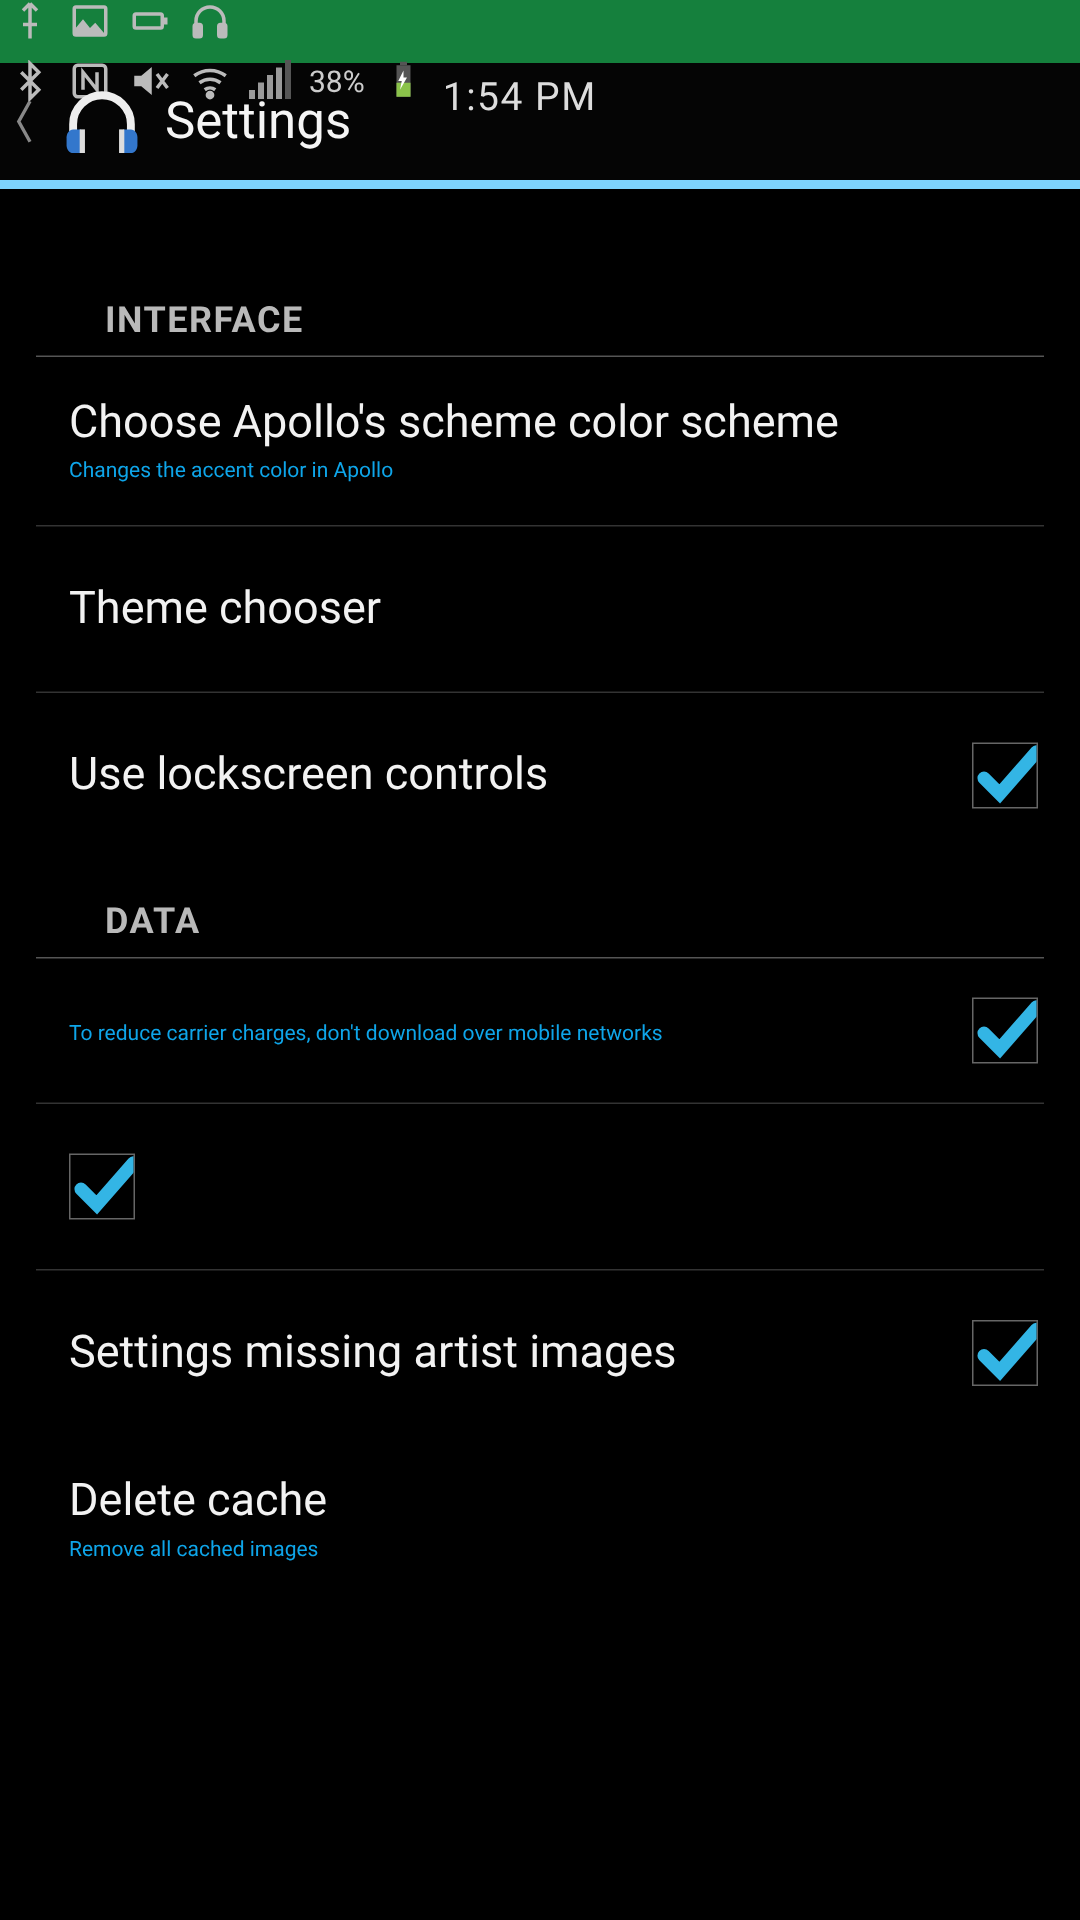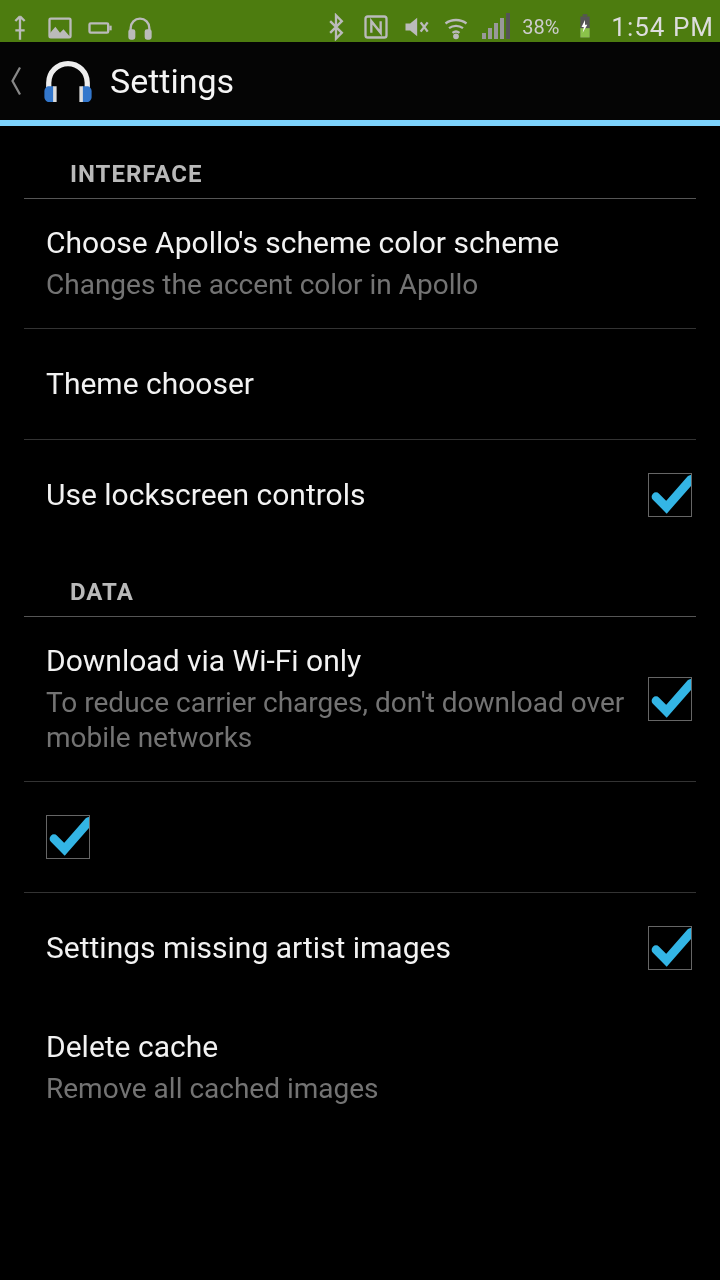--- a/index.html
+++ b/index.html
@@ -7,29 +7,30 @@
     width: 720px;
     height: 1280px;
     background: #000;
     font-family: Roboto, "Helvetica Neue", Arial, sans-serif;
     color: #eee;
     overflow: hidden;
   }
   
   .status-bar {
     height: 42px;
-    background: #4d7c0f;
+    background: #15803d;
     display: flex;
-    align-items: flex-end;
+    align-items: flex-start;
     justify-content: space-between;
     padding: 0 6px;
+    flex-direction: column;
   }
   .status-left, .status-right { display: flex; align-items: center; gap: 12px; }
   .status-icon { width: 28px; height: 28px; display:flex; align-items:center; justify-content:center; color:#bbb; }
-  .status-text { font-size: 26px; color:#ddd; letter-spacing:1px; }
+  .status-text { font-size: 26px; color:#ddd; letter-spacing:1px;margin-top:22px; }
   .status-pct { font-size: 20px; color:#ccc; }
 
   
   .action-bar {
     height: 84px;
     background: #050505;
     display: flex;
     align-items: center;
     padding: 0 8px;
     gap: 14px;
@@ -49,33 +50,33 @@
   .content { height: calc(1280px - 42px - 84px); overflow:hidden; }
   .section-header {
     padding: 28px 40px 10px 46px;
     color:#b9b9b9;
     font-size: 24px;
     font-weight: 700;
     letter-spacing: 1px;
     border-bottom: 1px solid #555;
     margin: 0 24px 0 24px;
   }
-  .section-header.first { padding-top: 34px; }
+  .section-header.first { padding-top: 53px; margin-top: 20px; }
   .pref {
     display:flex;
     align-items:center;
     justify-content:space-between;
     padding: 26px 28px 26px 46px;
     min-height: 90px;
   }
   .pref + .pref, .section-header + .pref { border-top: none; }
   .pref-divider { height:1px; background:#333; margin:0 24px; }
   .pref-texts { flex:1 1 auto; padding-right: 20px; }
   .pref-title { font-size: 30px; font-weight:400; color:#f2f2f2; line-height:1.2; }
-  .pref-sub   { font-size: 28px; color:#737373; margin-top:6px; line-height:1.25; }
+  .pref-sub   { font-size: 14px; color:#0ea5e9; margin-top:6px; line-height:1.25; }
   .checkbox {
     width: 44px; height: 44px; border:1px solid #666; position:relative; flex:0 0 auto;
     display:flex; align-items:center; justify-content:center;
   }
   .checkbox svg { width: 48px; height: 48px; display:block; }
 
   .signal-bars { display:flex; align-items:flex-end; height:24px; gap:2px; }
   .signal-bars div { width:4px; background:#999; }
 </style>
 </head>
@@ -201,21 +202,20 @@
       <svg viewBox="0 0 24 24">
           <path d="M4 13l6 6L24 3" fill="none" stroke="#33b5e5" stroke-width="5" stroke-linecap="round"></path>
         </svg>
     </span>
   </div>
 
   <div class="section-header">DATA</div>
 
   <div class="pref">
     <div class="pref-texts">
-      <div class="pref-title">Download via Wi-Fi only</div>
       <div class="pref-sub">To reduce carrier charges, don't download over mobile networks</div>
     </div>
     <span class="checkbox">
       <svg viewBox="0 0 24 24">
           <path d="M4 13l6 6L24 3" fill="none" stroke="#33b5e5" stroke-width="5" stroke-linecap="round"></path>
         </svg>
     </span>
   </div>
   <div class="pref-divider"></div>
 

